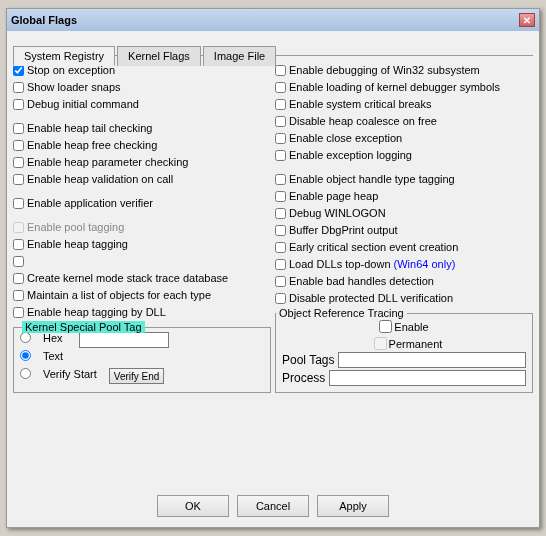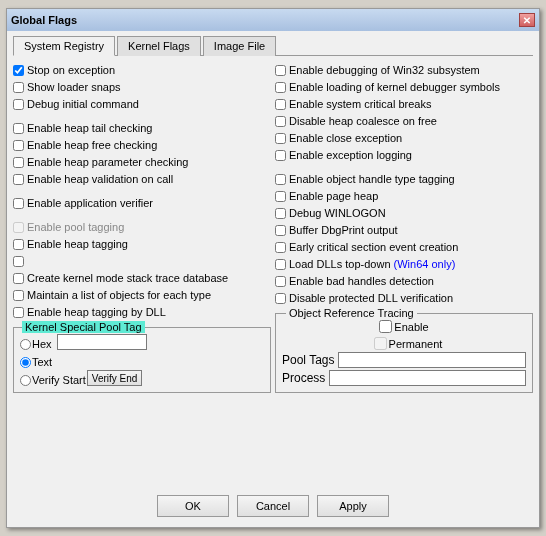--- a/index.html
+++ b/index.html
@@ -63,21 +63,21 @@
     }
     .tab {
       padding: 3px 10px;
       border: 1px solid #999;
       border-bottom: none;
       background: #e0e0e0;
       cursor: pointer;
       font-size: 11px;
       margin-right: 2px;
       position: relative;
-      top: 1px;
+      top: 11px;
     }
     .tab.active {
       background: #f0f0f0;
       border-bottom: 1px solid #f0f0f0;
       z-index: 1;
     }
     .main-area {
       flex: 1;
       display: flex;
       flex-direction: column;
@@ -125,22 +125,22 @@
     .group-box-title {
       position: absolute;
       top: -7px;
       left: 8px;
       background: #5eead4;
       padding: 0 3px;
       font-size: 11px;
     }
     .radio-row {
       display: flex;
-      align-items: flex-end;
-      gap: 1px;
+      align-items: flex-start;
+      gap: 12px;
       min-height: 18px;
     }
     .radio-row input[type=radio] {
       width: 11px;
       height: 11px;
     }
     .radio-row label {
       font-size: 11px;
     }
     .radio-row input[type=text] {
@@ -161,21 +161,21 @@
     }
     .right-group {
       border: 1px solid #999;
       padding: 6px 6px 6px 6px;
       margin-top: 4px;
       position: relative;
     }
     .right-group-title {
       position: absolute;
       top: -7px;
-      left: 10px;
+      left: 0;
       background: #f0f0f0;
       padding: 0 3px;
       font-size: 11px;
     }
     .obj-ref-inner {
       display: flex;
       flex-direction: column;
       gap: 2px;
     }
     .obj-ref-row {

